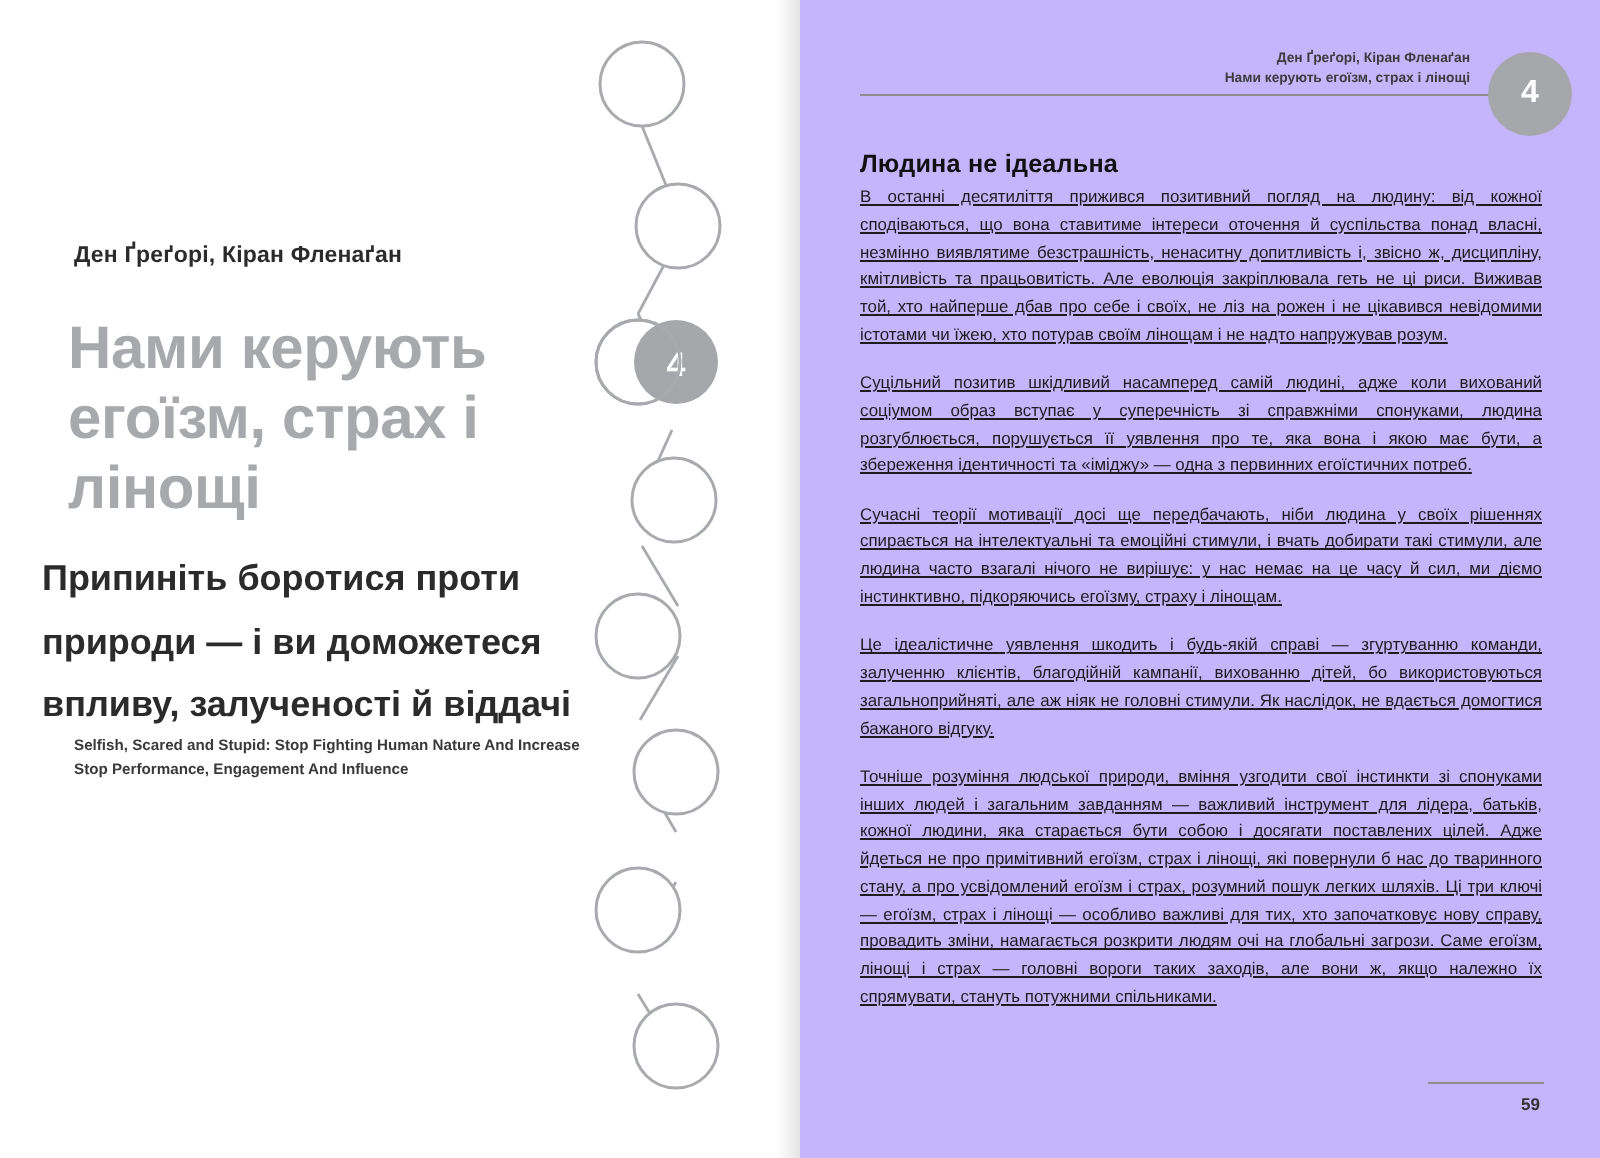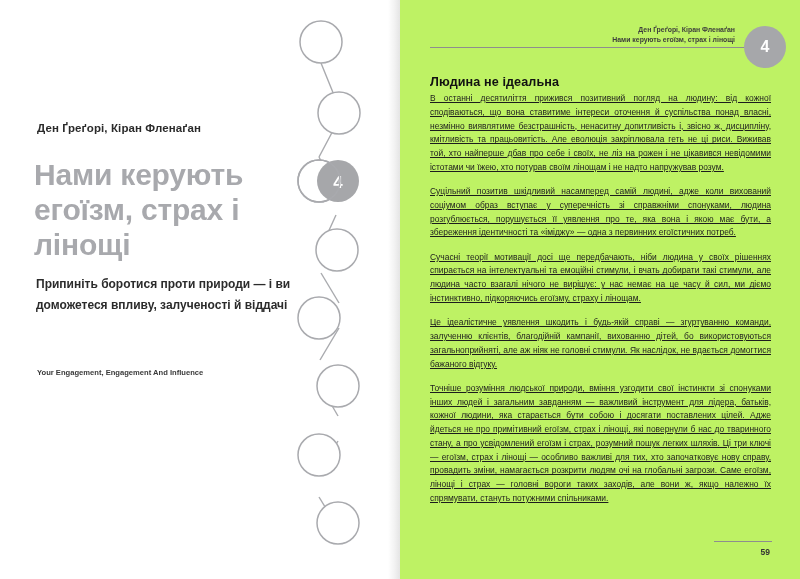--- a/index.html
+++ b/index.html
@@ -51,24 +51,24 @@
     width: 270px;
     font-size: 30px;
     line-height: 1.16;
     font-weight: 700;
     color: #a8a9ad;
     letter-spacing: -0.2px;
   }
 
   .book-subtitle {
     position: absolute;
-    left: 36px;
+    left: 21px;
     top: 274px;
     width: 265px;
-    font-size: 12px;
+    font-size: 18px;
     line-height: 1.75;
     font-weight: 600;
     color: #2b2b2b;
   }
 
   .orig-title {
     position: absolute;
     left: 37px;
     top: 367px;
     width: 265px;
@@ -107,21 +107,21 @@
       #ffffff 100%);
   }
 
   
   .page-right {
     position: absolute;
     left: 400px;
     top: 0;
     width: 400px;
     height: 579px;
-    background: #bef264;
+    background: #c4b5fd;
   }
 
   .running-head {
     position: absolute;
     right: 65px;
     top: 25px;
     text-align: right;
     font-size: 6.9px;
     line-height: 1.5;
     font-weight: 600;
@@ -207,21 +207,22 @@
 
   <div class="page-left">
 
     <div class="authors-line">Ден Ґреґорі, Кіран Фленаґан</div>
 
     <div class="book-title">Нами керують егоїзм, страх і лінощі</div>
 
     <div class="book-subtitle">Припиніть боротися проти природи — і ви доможетеся впливу, залученості й віддачі</div>
 
     <div class="orig-title">
-      <div>Your Engagement, Engagement And Influence</div>
+      <div>Selfish, Scared and Stupid: Stop Fighting Human Nature And Increase</div>
+      <div>Stop Performance, Engagement And Influence</div>
     </div>
   </div>
 
   <div class="chain">
     <svg width="70" height="579" viewBox="0 0 70 579" xmlns="http://www.w3.org/2000/svg">
       <g stroke="#a9aaae" stroke-width="1.4" fill="none">
 
         <line x1="25" y1="63" x2="40" y2="100"></line>
         <line x1="40" y1="125" x2="23" y2="157"></line>
         <line x1="23" y1="157" x2="40" y2="190"></line>

